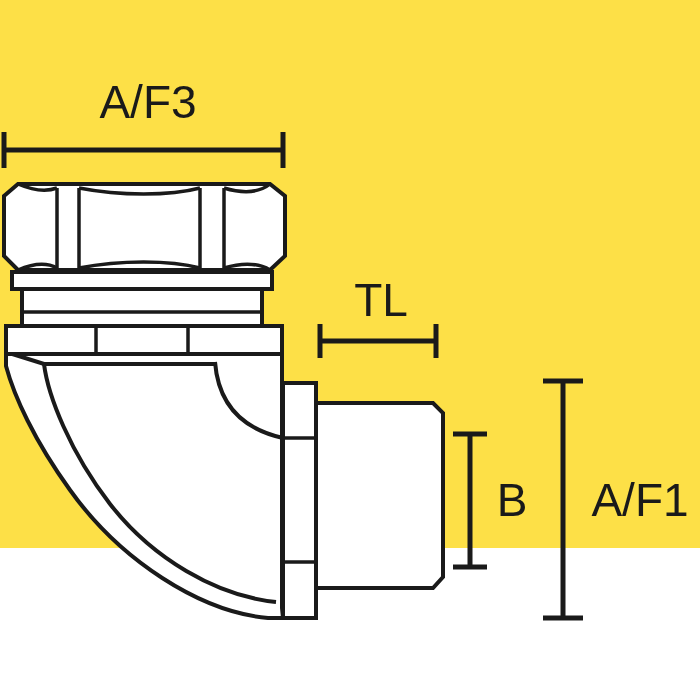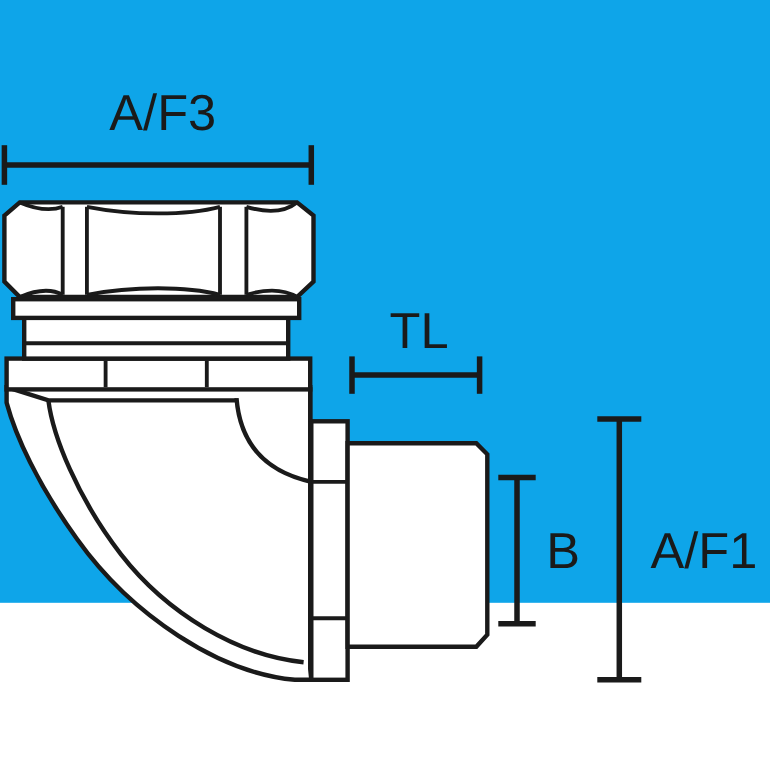--- a/index.html
+++ b/index.html
@@ -10,21 +10,21 @@
   body {
     width: 700px;
     height: 700px;
     font-family: "Liberation Sans", sans-serif;
     overflow: hidden;
   }
   #drawing-root {
     position: relative;
     width: 700px;
     height: 548px;
-    background: #0ea5e9;
+    background: #fde047;
   }
   svg#technical-drawing {
     display: block;
     width: 700px;
     height: 700px;
   }
   .part-outline {
     fill: #ffffff;
     stroke: #1a1a1a;
     stroke-width: 4;

